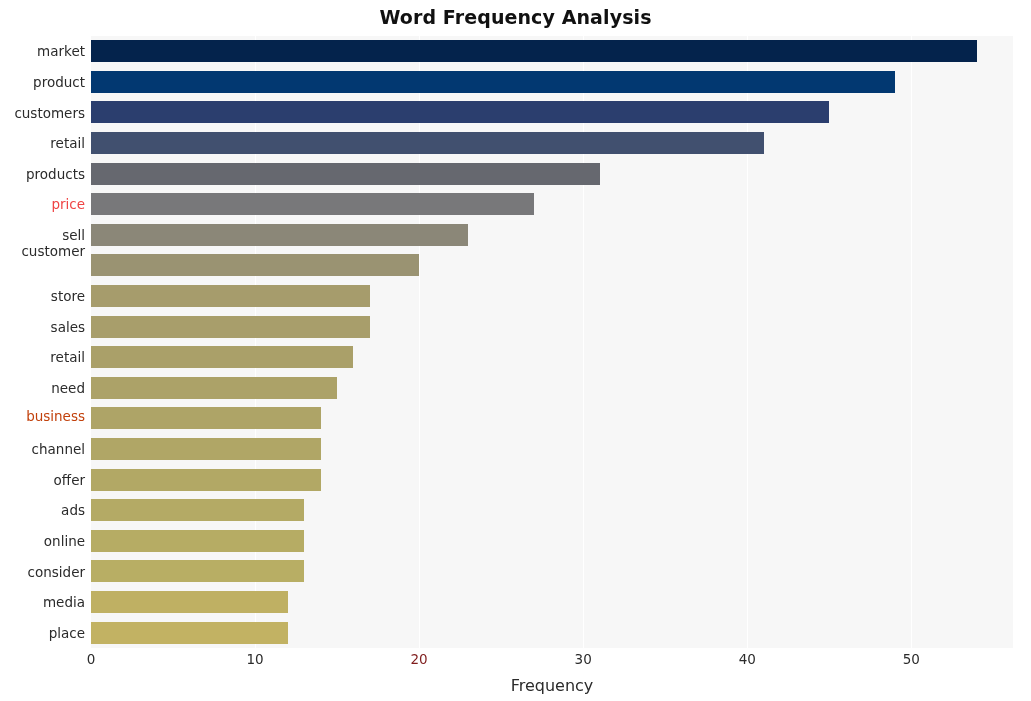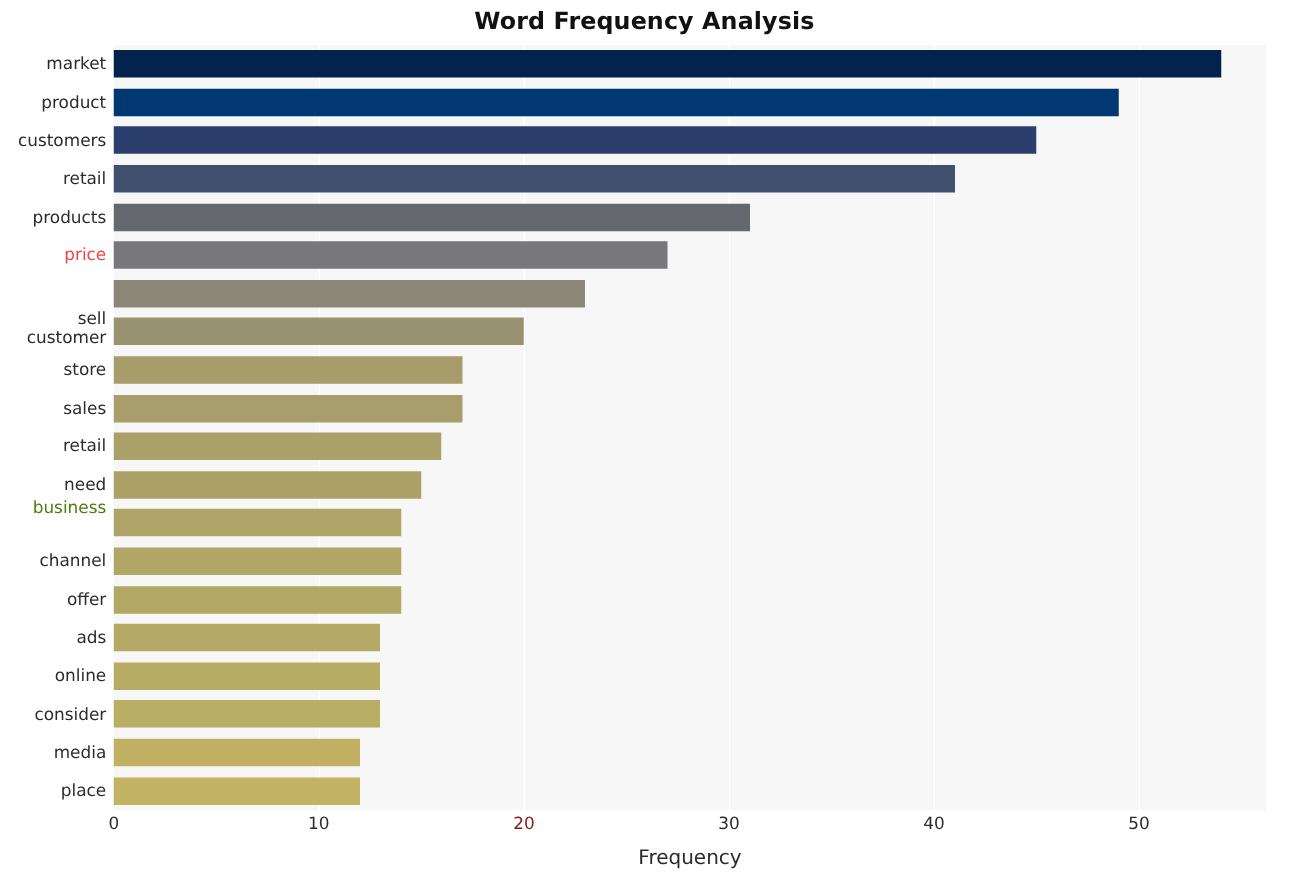--- a/index.html
+++ b/index.html
@@ -196,27 +196,27 @@
       </div>
   </div>
 
   <div id="y-labels">
       <div class="y-label" style="top: 8.3px; color: rgb(43, 43, 43);">market</div>
       <div class="y-label" style="top: 38.9px; color: rgb(43, 43, 43);">product</div>
       <div class="y-label" style="top: 69.5px; color: rgb(43, 43, 43); padding-left: 32px;">customers</div>
       <div class="y-label" style="top: 100.1px; color: rgb(43, 43, 43);">retail</div>
       <div class="y-label" style="top: 130.7px; color: rgb(43, 43, 43);">products</div>
       <div class="y-label" style="top: 161.3px; color: #ef4444;">price</div>
-      <div class="y-label" style="top: 191.9px; color: rgb(43, 43, 43); margin-top: 20px;">sell</div>
-      <div class="y-label" style="top: 227px; color: rgb(43, 43, 43);">customer</div>
+      <div class="y-label" style="top: 191.9px; color: rgb(43, 43, 43);">sell</div>
+      <div class="y-label" style="top: 208px; color: rgb(43, 43, 43);">customer</div>
       <div class="y-label" style="top: 253.1px; color: rgb(43, 43, 43);">store</div>
       <div class="y-label" style="top: 283.7px; color: rgb(43, 43, 43);">sales</div>
       <div class="y-label" style="top: 314.3px; color: rgb(43, 43, 43);">retail</div>
       <div class="y-label" style="top: 344.9px; color: rgb(43, 43, 43);">need</div>
-      <div class="y-label" style="top: 363px; color: #4d7c0f;">business</div>
+      <div class="y-label" style="top: 373px; color: #c2410c;">business</div>
       <div class="y-label" style="top: 406.1px; color: rgb(43, 43, 43);">channel</div>
       <div class="y-label" style="top: 436.7px; color: rgb(43, 43, 43);">offer</div>
       <div class="y-label" style="top: 467.3px; color: rgb(43, 43, 43);">ads</div>
       <div class="y-label" style="top: 497.9px; color: rgb(43, 43, 43);">online</div>
       <div class="y-label" style="top: 528.5px; color: rgb(43, 43, 43);">consider</div>
       <div class="y-label" style="top: 559.1px; color: rgb(43, 43, 43);">media</div>
       <div class="y-label" style="top: 589.7px; color: rgb(43, 43, 43);">place</div>
     </div>
 
   <div id="x-labels">

